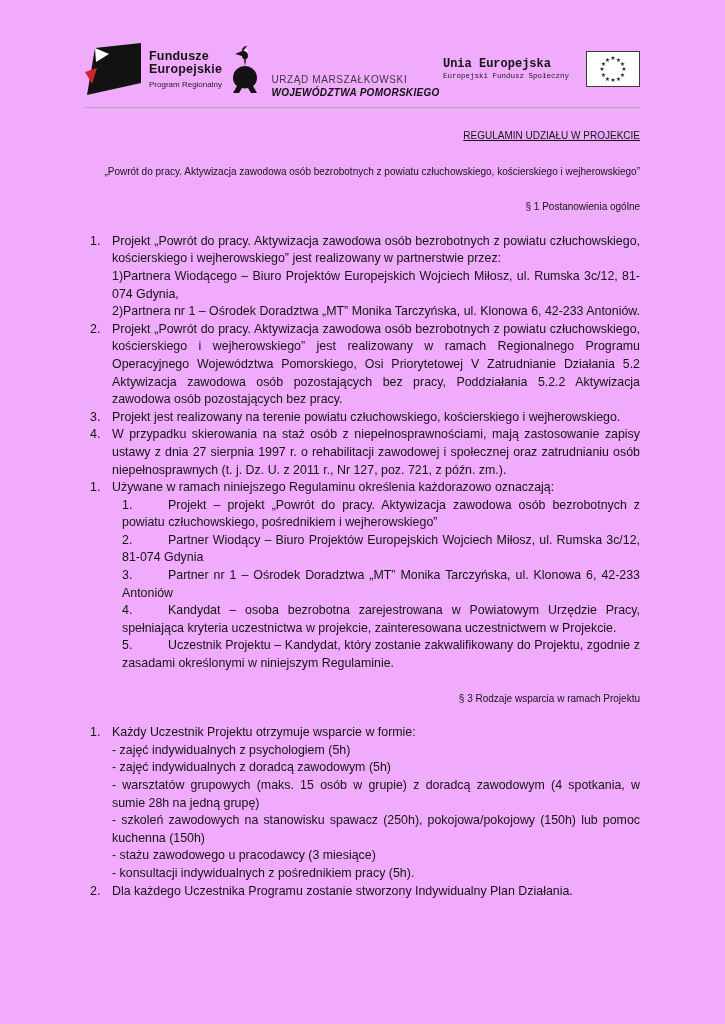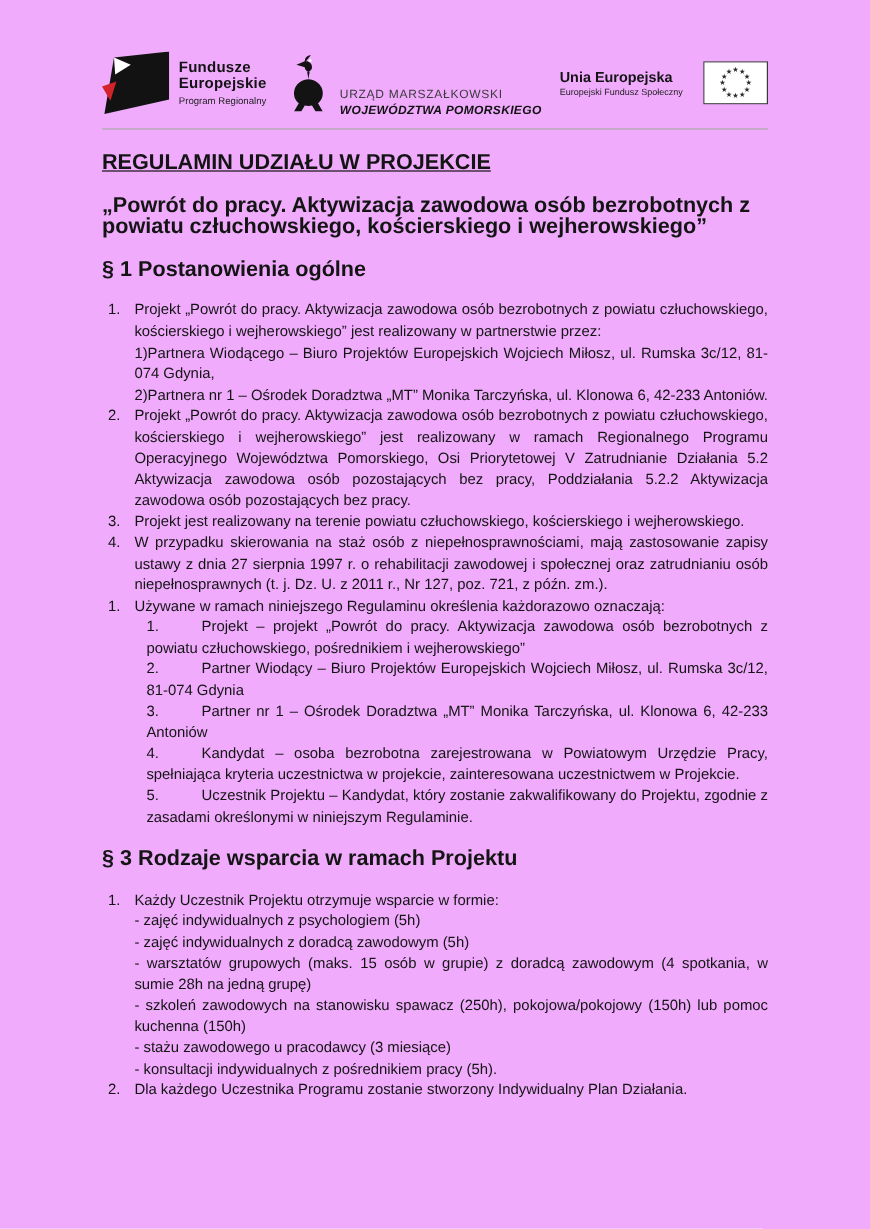--- a/index.html
+++ b/index.html
@@ -11,27 +11,27 @@
   }
   
   .hdr{ display:flex; align-items:center; justify-content:space-between; height:58px; }
   .lg{ display:flex; align-items:center; gap:8px; }
   .fe-txt{ line-height:1; }
   .fe-b{ font-weight:bold; font-size:12.5px; line-height:13.5px; letter-spacing:0.2px; }
   .fe-s{ font-size:8px; margin-top:4px; color:#222; }
   .um-txt{ line-height:1;margin-top:35px; }
   .um-1{ font-size:10px; letter-spacing:0.6px; color:#3a3a3a; }
   .um-2{ font-size:10px; font-weight:bold; letter-spacing:0.3px; color:#111; margin-top:3px;font-style:italic; }
-  .eu-txt{ line-height:1; margin-right:9px; }
+  .eu-txt{ line-height:1; margin-right:9px;font-family:Liberation Mono, monospace; }
   .eu-1{ font-size:12px; font-weight:bold; }
   .eu-2{ font-size:7.5px; margin-top:3px; color:#222; }
   .hdr-rule{ border-bottom:1px solid #a9a9a9; margin-top:9px; }
   
   .doc{ font-size:12.4px; line-height:17.6px; text-align:justify; margin-top:19px; }
-  .c{ text-align:left; font-weight:bold; font-size:18px; line-height:17.6px; }
+  .c{ text-align:right; font-weight:normal; font-size:10px; line-height:17.6px; }
   .title{ text-decoration:underline; margin:0 0 18px 0; }
   .subtitle{ margin:0 0 18px 0; }
   .sec-h{ margin:17px 0 17px 0; }
   .li{ display:flex; }
   .li-num{ flex:0 0 27px; padding-left:5px; }
   .li-body{ flex:1; min-width:0; }
   .def{ padding-left:10px; }
   .def-num{ display:inline-block; width:46px; }
 </style>
 </head>

